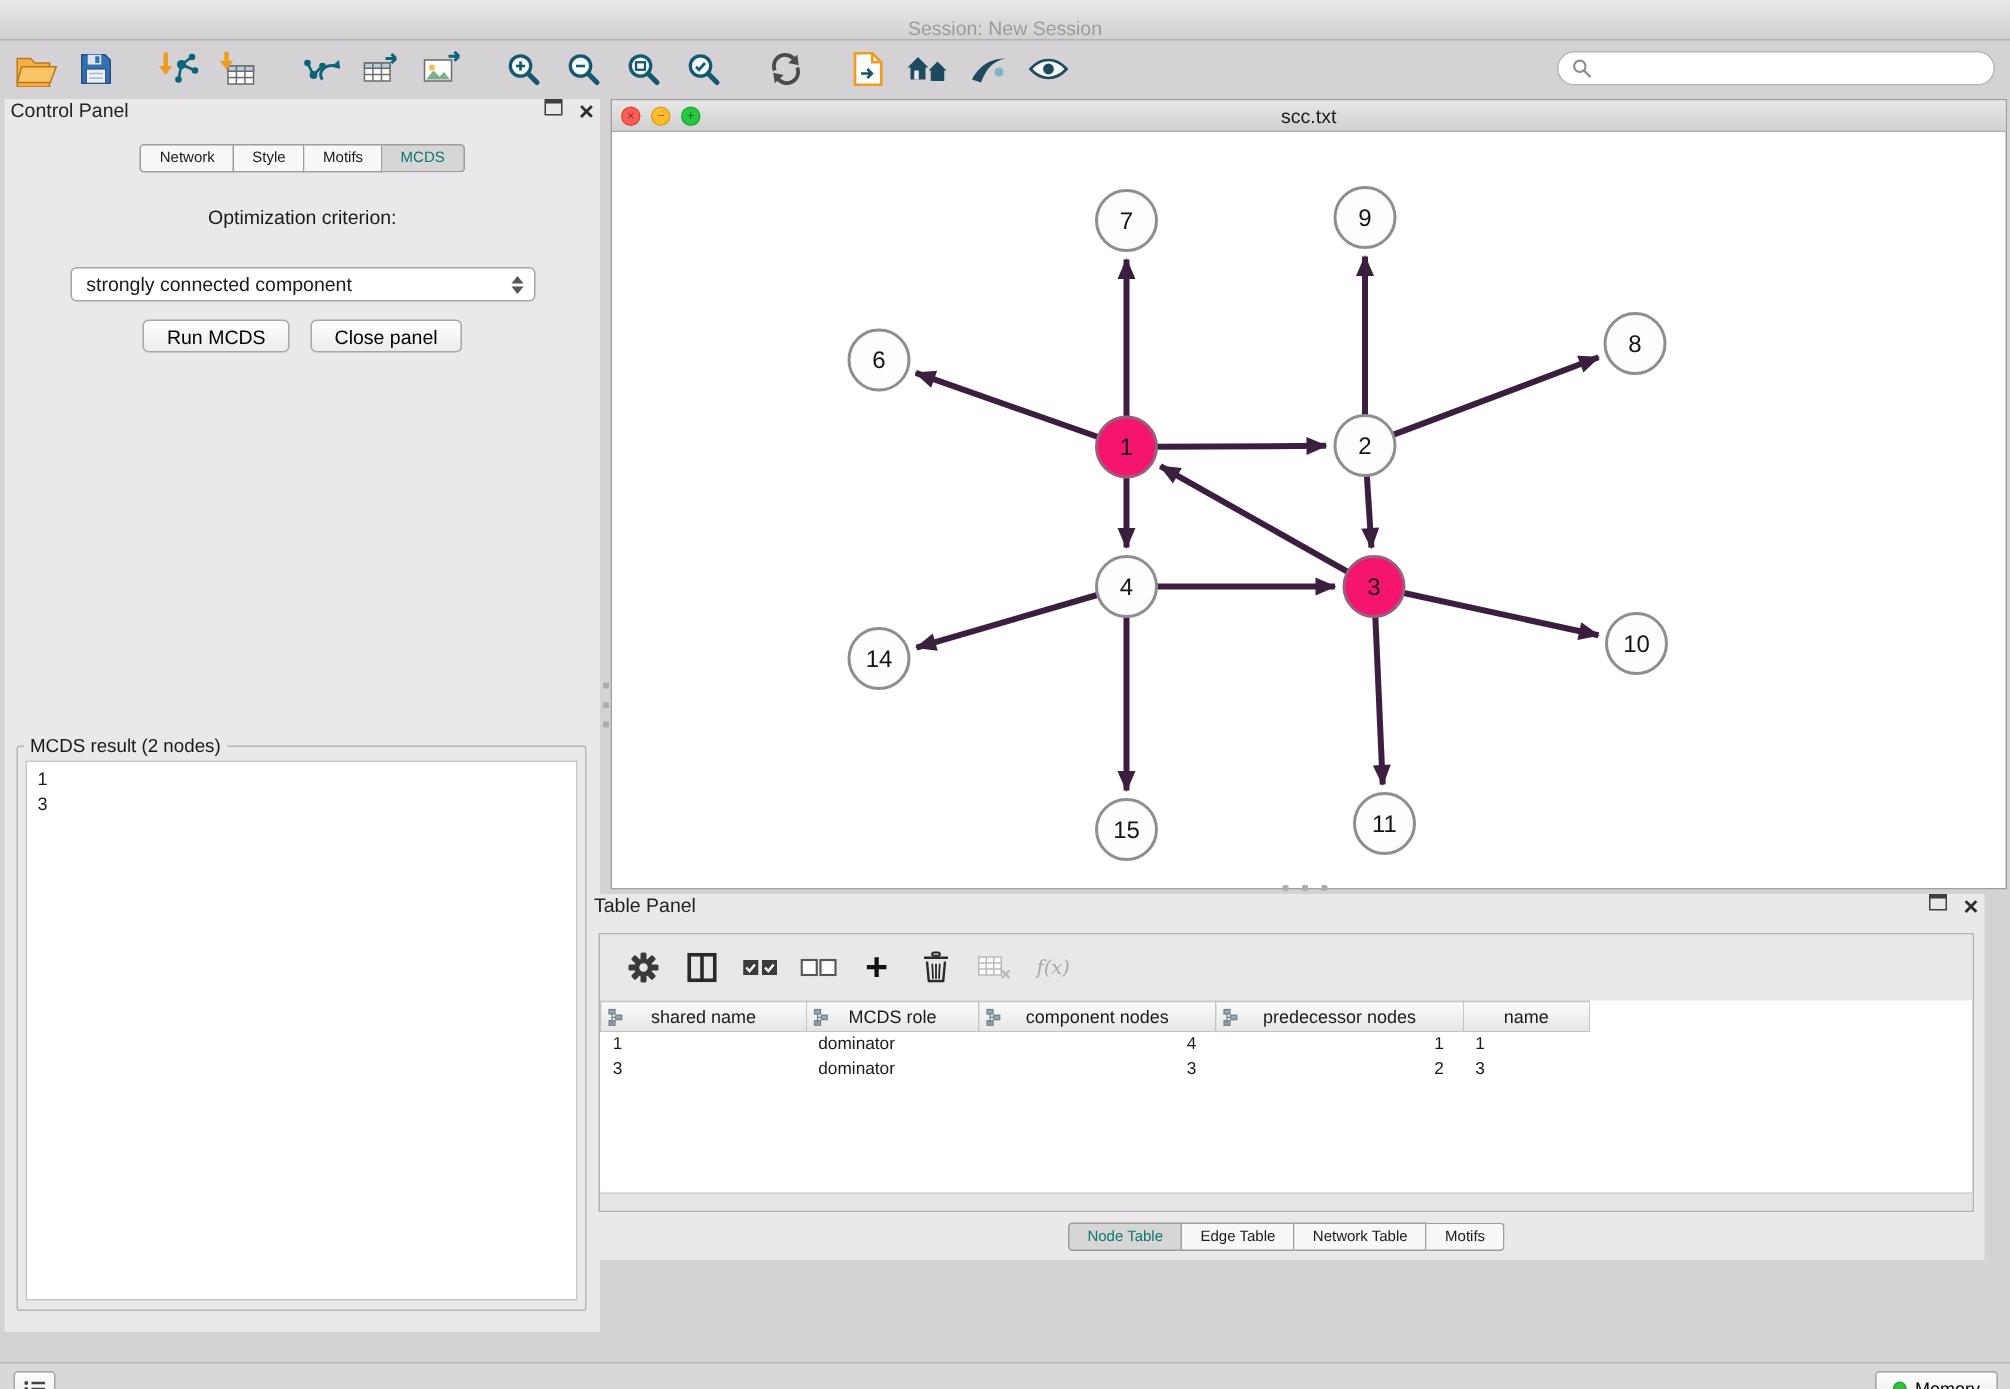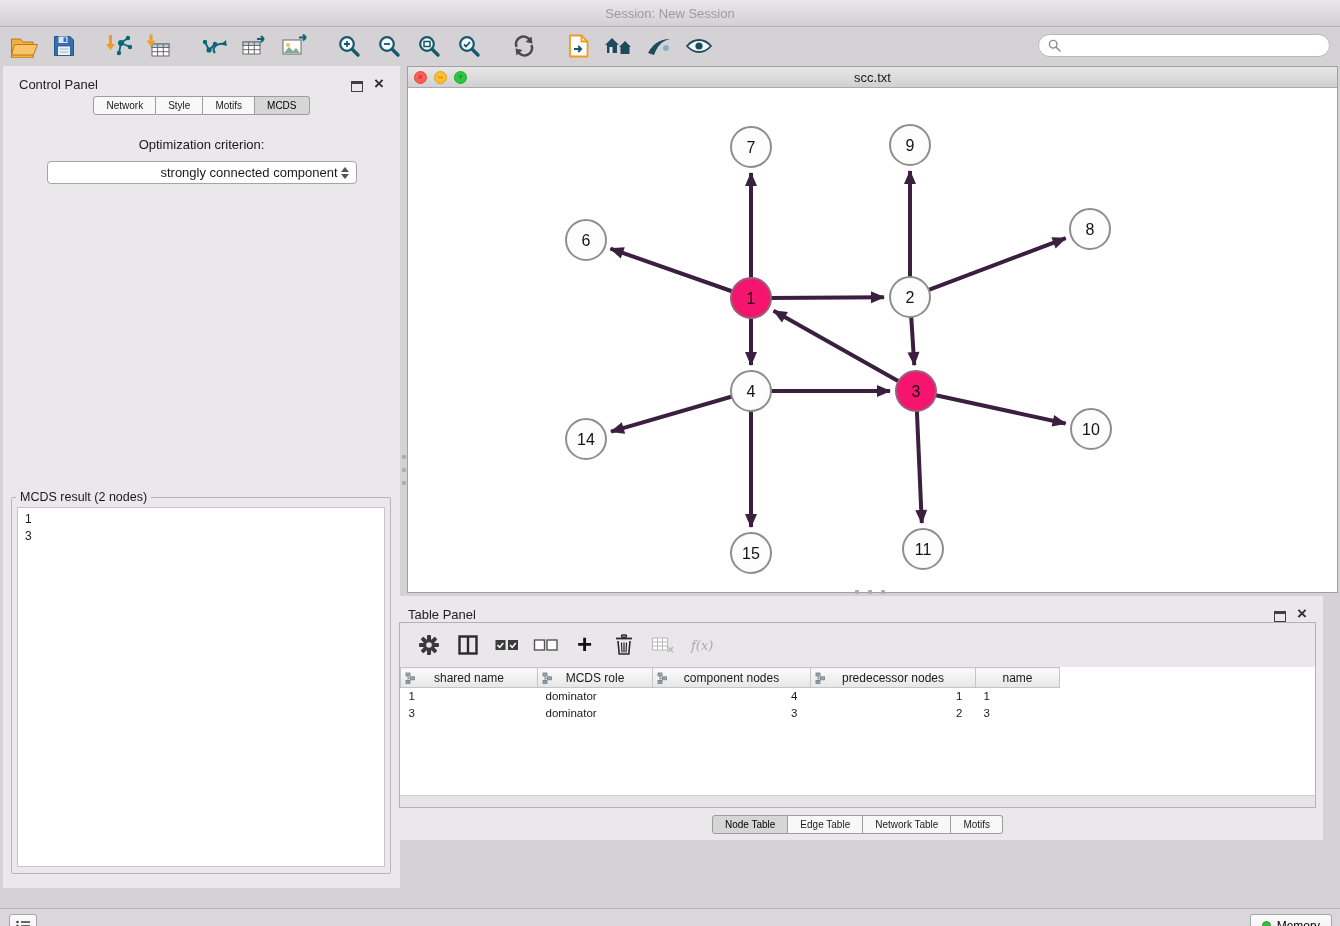--- a/index.html
+++ b/index.html
@@ -1,44 +1,44 @@
 <!DOCTYPE html>
 <html><head>
 <meta charset="utf-8">
 <style>
   *{margin:0;padding:0;box-sizing:border-box;}
   html,body{width:1340px;height:926px;}
   body{font-family:"Liberation Sans",sans-serif;background:#d5d2d5;position:relative;overflow:hidden;color:#1a1a1a;font-size:13px;}
 
   
-  .titlebar{position:absolute;top:0;left:0;width:100%;height:27px;background:linear-gradient(#e9e7e9,#d2d0d2);border-bottom:1px solid #b4b2b4;display:flex;align-items:center;justify-content:center;color:#9d9b9d;}
+  .titlebar{position:absolute;top:0;left:0;width:100%;height:27px;background:linear-gradient(#e9e7e9,#d2d0d2);border-bottom:1px solid #b4b2b4;display:flex;align-items:flex-end;justify-content:center;color:#9d9b9d;}
 
   
   .main-toolbar{position:absolute;top:27px;left:0;width:100%;height:38px;display:flex;align-items:center;padding-left:4px;}
   .tb{width:40px;height:34px;border:none;background:transparent;display:flex;align-items:center;justify-content:center;cursor:pointer;flex:0 0 auto;padding:0;}
   .tb-gap{width:15px;flex:0 0 auto;}
   .search-box{position:absolute;right:10px;top:7px;width:292px;height:23px;background:#fff;border:1px solid #b9b7b9;border-radius:12px;display:flex;align-items:center;padding:0 9px;}
   .search-box input{border:none;outline:none;flex:1;font-size:13px;font-family:inherit;background:transparent;margin-left:6px;}
 
   
-  .panel-header{height:26px;display:flex;align-items:flex-end;padding:0 16px;font-size:13px;color:#222;}
+  .panel-header{height:26px;display:flex;align-items:flex-start;padding:0 4px;font-size:13px;color:#222;}
   .panel-header .spacer{flex:1;}
   .float-icon{width:12px;height:11px;border:1.5px solid #3f3f3f;border-top-width:3px;margin-right:11px;display:inline-block;cursor:pointer;}
   .close-glyph{font-size:17px;font-weight:bold;color:#2e2e2e;line-height:1;cursor:pointer;}
 
   .seg-tab{padding:3px 12px;font-size:10px;background:#f8f8f8;border:1px solid #9d9d9d;border-left:none;cursor:pointer;white-space:nowrap;}
   .seg-tab:first-child{border-left:1px solid #9d9d9d;border-radius:3px 0 0 3px;}
   .seg-tab:last-child{border-radius:0 3px 3px 0;}
-  .seg-tab.active{background:#d6d6d6;color:#000000;}
+  .seg-tab.active{background:#d6d6d6;color:#0f766e;}
 
   
   .control-panel{position:absolute;left:3px;top:66px;width:397px;height:822px;background:#eae8ea;}
   .cp-tabs{display:flex;justify-content:center;margin-top:4px;}
   .opt-label{text-align:center;margin-top:22px;}
-  .dropdown{margin:9px auto 0;width:310px;height:23px;background:#fff;border:1px solid #a5a5a5;border-radius:4px;display:flex;align-items:center;padding:0 4px 0 10px;cursor:pointer;text-align:right;}
+  .dropdown{margin:26px auto 0;width:310px;height:23px;background:#fff;border:1px solid #a5a5a5;border-radius:4px;display:flex;align-items:center;padding:0 4px 0 10px;cursor:pointer;}
   .dropdown .dd-label{flex:1;font-size:13px;}
   .stepper{display:flex;flex-direction:column;align-items:center;justify-content:center;gap:2px;width:14px;}
   .tri-up{width:0;height:0;border-left:4px solid transparent;border-right:4px solid transparent;border-bottom:5px solid #555;}
   .tri-down{width:0;height:0;border-left:4px solid transparent;border-right:4px solid transparent;border-top:5px solid #555;}
   .btn-row{display:flex;justify-content:center;gap:14px;margin-top:12px;}
   .btn{height:22px;padding:0 15px;background:linear-gradient(#ffffff,#ebebeb);border:1px solid #a8a8a8;border-radius:4px;font-size:13px;font-family:inherit;cursor:pointer;}
   .result-box{position:absolute;left:8px;right:9px;top:424px;bottom:14px;border:1px solid #b6b6b6;border-radius:2px;}
   .result-box legend{font-size:12.5px;margin-left:4px;padding:0 4px;}
   .result-area{position:absolute;left:5px;right:5px;top:3px;bottom:6px;background:#fff;border:1px solid #c6c6c6;padding:3px 7px;font-size:12px;line-height:17px;overflow:auto;}
 
@@ -251,20 +251,24 @@
     <div class="seg-tab">Motifs</div>
     <div class="seg-tab active">MCDS</div>
   </div>
   <div class="opt-label">Optimization criterion:</div>
   <div class="dropdown">
     <span class="dd-label">strongly connected component</span>
     <span class="stepper">
         <i class="tri-up"></i>
         <i class="tri-down"></i>
       </span>
+  </div>
+  <div class="btn-row">
+    <button class="btn">Run MCDS</button>
+    <button class="btn">Close panel</button>
   </div>
   <fieldset class="result-box">
     <legend>MCDS result (2 nodes)</legend>
     <div class="result-area">
       <div>1</div>
       <div>3</div>
     </div>
   </fieldset>
 </div>
 

